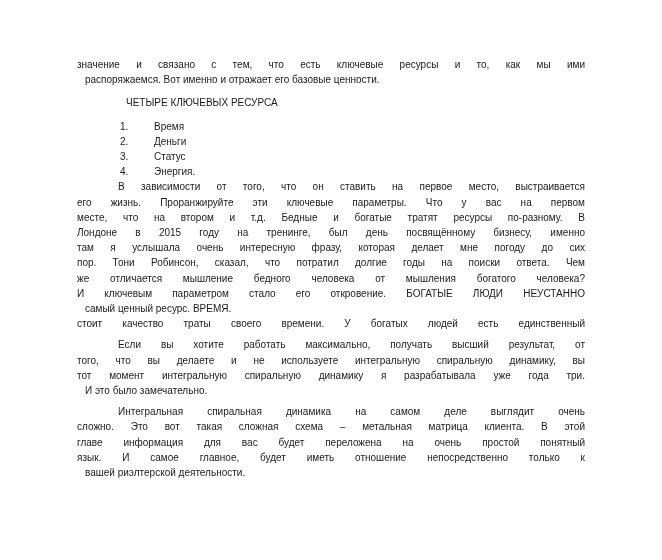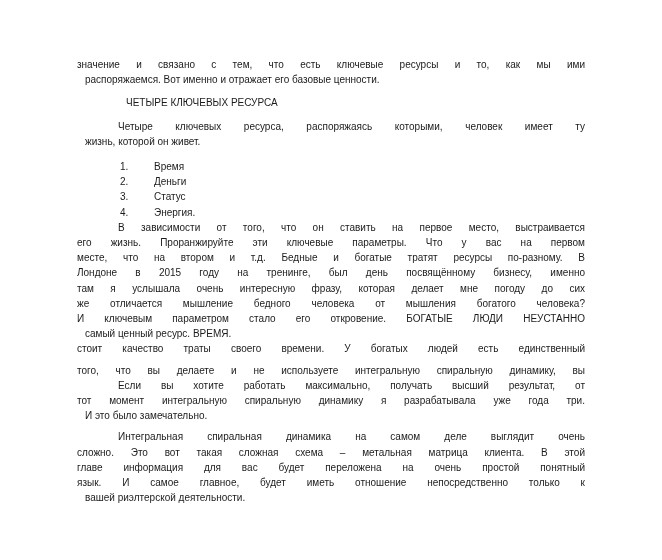--- a/index.html
+++ b/index.html
@@ -54,24 +54,20 @@
 
   <div class="block mb8">
     <div class="ln">значение и связано с тем, что есть ключевые ресурсы и то, как мы ими</div>
     <div class="ln last">распоряжаемся. Вот именно и отражает его базовые ценности.</div>
   </div>
 
   <div class="block mb8">
     <div class="ln last ind">ЧЕТЫРЕ КЛЮЧЕВЫХ РЕСУРСА</div>
   </div>
 
-  <div class="block mb10">
-    <div class="ln ind">Четыре ключевых ресурса, распоряжаясь которыми, человек имеет ту</div>
-    <div class="ln last">жизнь, которой он живет.</div>
-  </div>
 
   <div class="block mb0">
     <div class="li">
       <span class="num">1.</span><span>Время</span>
     </div>
     <div class="li">
       <span class="num">2.</span><span>Деньги</span>
     </div>
     <div class="li">
       <span class="num">3.</span><span>Статус</span>
@@ -80,29 +76,30 @@
       <span class="num">4.</span><span>Энергия.</span>
     </div>
   </div>
 
   <div class="block mb6">
     <div class="ln ind">В зависимости от того, что он ставить на первое место, выстраивается</div>
     <div class="ln">его жизнь. Проранжируйте эти ключевые параметры. Что у вас на первом</div>
     <div class="ln">месте, что на втором и т.д.  Бедные и богатые тратят ресурсы по-разному. В</div>
     <div class="ln">Лондоне в 2015 году на тренинге, был день  посвящённому бизнесу, именно</div>
     <div class="ln">там я услышала очень интересную фразу, которая делает мне погоду до сих</div>
+    <div class="ln">пор. Тони Робинсон, сказал, что потратил долгие годы на поиски ответа. Чем</div>
     <div class="ln">же отличается мышление бедного человека от мышления богатого человека?</div>
     <div class="ln">И ключевым параметром стало его откровение. БОГАТЫЕ ЛЮДИ НЕУСТАННО</div>
     <div class="ln last">самый ценный ресурс. ВРЕМЯ.</div>
     <div class="ln">стоит качество траты своего времени. У богатых людей есть единственный</div>
   </div>
 
   <div class="block mb6">
+    <div class="ln ind">Если вы хотите работать максимально, получать высший результат, от</div>
     <div class="ln">того, что вы делаете и не используете интегральную спиральную динамику, вы</div>
-    <div class="ln ind">Если вы хотите работать максимально, получать высший результат, от</div>
     <div class="ln">тот момент интегральную спиральную динамику я разрабатывала уже года три.</div>
     <div class="ln last">И это было замечательно.</div>
   </div>
 
   <div class="block mb0">
     <div class="ln ind">Интегральная спиральная динамика на самом деле выглядит очень</div>
     <div class="ln">сложно. Это вот такая сложная схема – метальная матрица клиента. В этой</div>
     <div class="ln">главе информация  для вас будет переложена на очень простой понятный</div>
     <div class="ln">язык. И самое главное, будет  иметь отношение непосредственно только к</div>
     <div class="ln last">вашей риэлтерской деятельности.</div>

